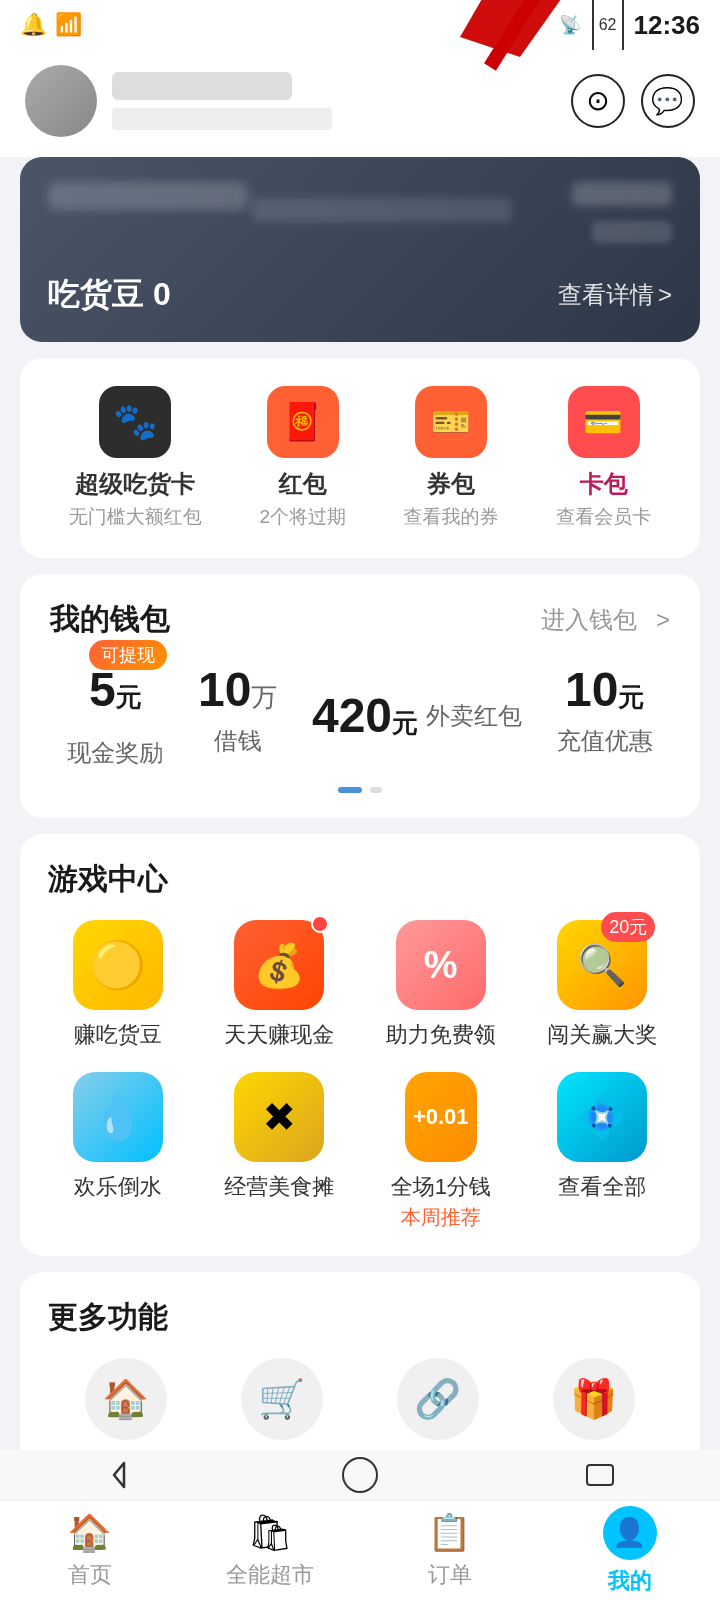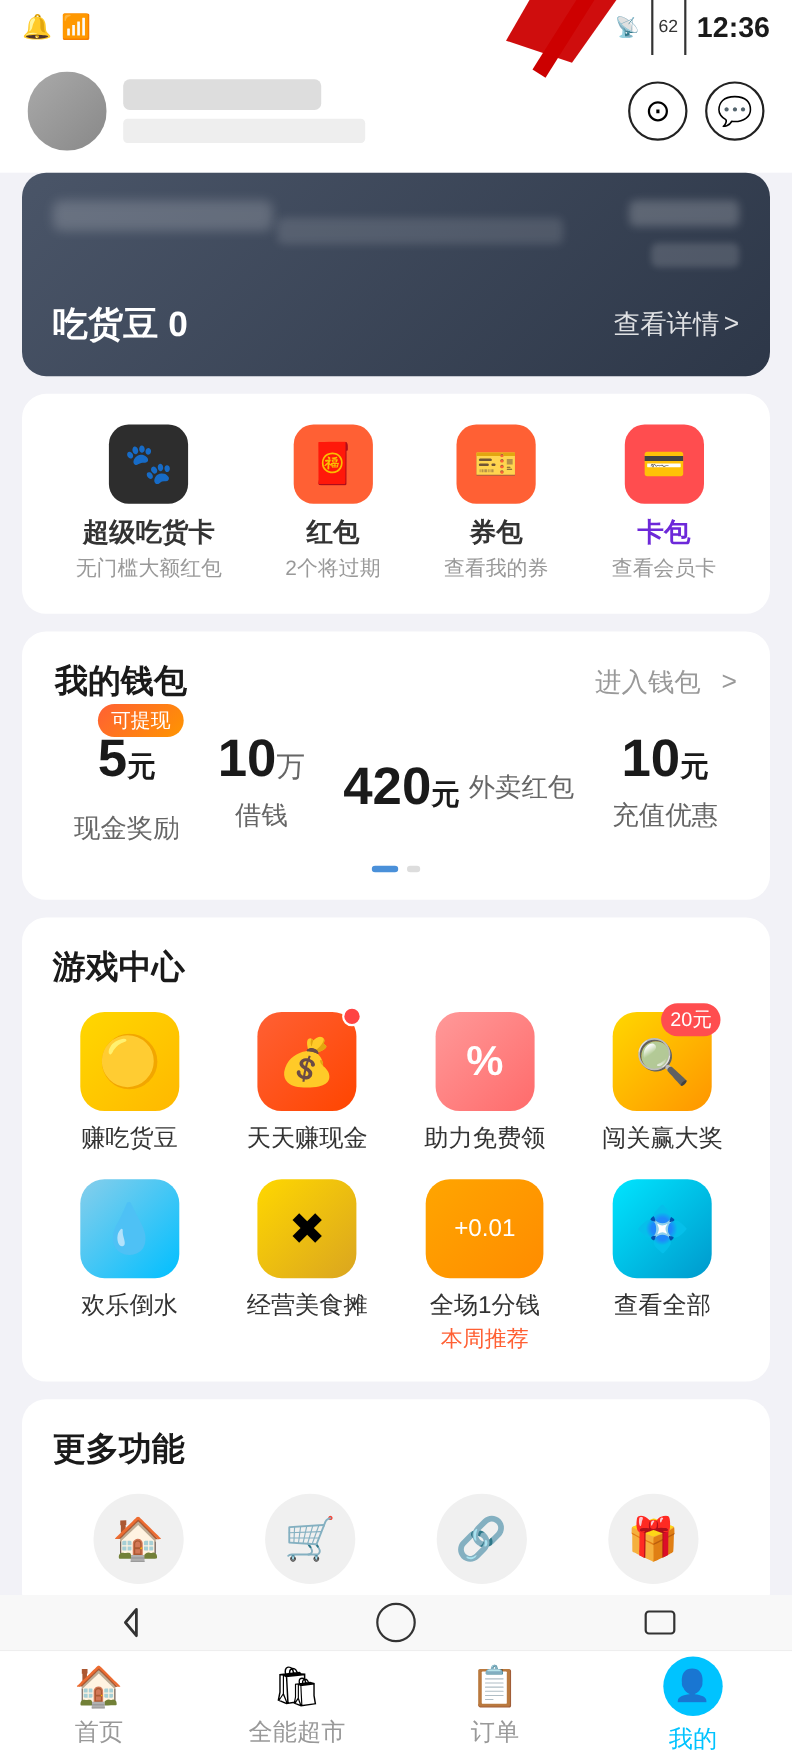--- a/index.html
+++ b/index.html
@@ -96,21 +96,21 @@
     <span style="font-size:24px; color:#333; font-weight:600;">红包</span>
     <span style="font-size:19px; color:#999; margin-top:-6px;">2个将过期</span>
   </div>
   <div style="display:flex; flex-direction:column; align-items:center; gap:10px; cursor:pointer;">
     <div style="width:72px; height:72px; border-radius:18px; background:#ff6034; display:flex; align-items:center; justify-content:center; font-size:32px;">🎫</div>
     <span style="font-size:24px; color:#333; font-weight:600;">券包</span>
     <span style="font-size:19px; color:#999; margin-top:-6px;">查看我的券</span>
   </div>
   <div style="display:flex; flex-direction:column; align-items:center; gap:10px; cursor:pointer;">
     <div style="width:72px; height:72px; border-radius:18px; background:#ff4d4f; display:flex; align-items:center; justify-content:center; font-size:32px;">💳</div>
-    <span style="font-size:24px; color:#6d28d9; font-weight:600;">卡包</span>
+    <span style="font-size:24px; color:#be185d; font-weight:600;">卡包</span>
     <span style="font-size:19px; color:#999; margin-top:-6px;">查看会员卡</span>
   </div>
 </div>
 
 <div style="background:#fff; margin:0 20px 16px; border-radius:22px; padding:25px 30px;">
   <div style="display:flex; justify-content:space-between; align-items:center; margin-bottom:22px;">
     <span style="font-size:30px; font-weight:700; color:#1a1a1a;">我的钱包</span>
     <div style="font-size:24px; color:#999; display:flex; align-items:center; gap:19px; cursor:pointer;">
       <span>进入钱包</span>
       <span>&gt;</span>
@@ -179,21 +179,21 @@
 
     <div style="display:flex; flex-direction:column; align-items:center; gap:10px; cursor:pointer;">
       <div style="width:90px; height:90px; border-radius:22px; background:linear-gradient(135deg,#87ceeb,#00bfff); display:flex; align-items:center; justify-content:center; font-size:44px;">💧</div>
       <span style="font-size:22px; color:#333; text-align:right;">欢乐倒水</span>
     </div>
     <div style="display:flex; flex-direction:column; align-items:center; gap:10px; cursor:pointer;">
       <div style="width:90px; height:90px; border-radius:22px; background:linear-gradient(135deg,#ffd700,#daa520); display:flex; align-items:center; justify-content:center; font-size:40px;">✖</div>
       <span style="font-size:22px; color:#333; text-align:center;">经营美食摊</span>
     </div>
     <div style="display:flex; flex-direction:column; align-items:center; gap:10px; cursor:pointer;">
-      <div style="width:107px; height:90px; border-radius:22px; background:linear-gradient(135deg,#ffa500,#ff8c00); display:flex; align-items:center; justify-content:center; font-size:22px; font-weight:400; color:#fff;">+0.01</div>
+      <div style="width:72px; height:90px; border-radius:22px; background:linear-gradient(135deg,#ffa500,#ff8c00); display:flex; align-items:center; justify-content:center; font-size:22px; font-weight:700; color:#fff;">+0.01</div>
       <span style="font-size:22px; color:#333; text-align:center;">全场1分钱</span>
       <span style="font-size:20px; color:#ff6034; margin-top:-8px;">本周推荐</span>
     </div>
     <div style="display:flex; flex-direction:column; align-items:center; gap:10px; cursor:pointer;">
       <div style="width:90px; height:90px; border-radius:22px; background:linear-gradient(135deg,#00e5ff,#0099cc); display:flex; align-items:center; justify-content:center; font-size:40px;">💠</div>
       <span style="font-size:22px; color:#333; text-align:center;">查看全部</span>
     </div>
   </div>
 </div>
 
@@ -241,15 +241,15 @@
   <div style="flex:1; display:flex; flex-direction:column; align-items:center; justify-content:center; gap:6px; cursor:pointer;">
     <span style="font-size:36px;">🛍</span>
     <span style="font-size:22px; color:#999;">全能超市</span>
   </div>
   <div style="flex:1; display:flex; flex-direction:column; align-items:center; justify-content:center; gap:6px; cursor:pointer;">
     <span style="font-size:36px;">📋</span>
     <span style="font-size:22px; color:#999;">订单</span>
   </div>
   <div style="flex:1; display:flex; flex-direction:column; align-items:center; justify-content:center; gap:6px; cursor:pointer;">
     <div style="width:54px; height:54px; background:#00c3ff; border-radius:50%; display:flex; align-items:center; justify-content:center; font-size:28px; color:#fff;">👤</div>
-    <span style="font-size:22px; color:#00c3ff; font-weight:400;">我的</span>
+    <span style="font-size:22px; color:#00c3ff; font-weight:700;">我的</span>
   </div>
 </div>
 
 </body></html>

